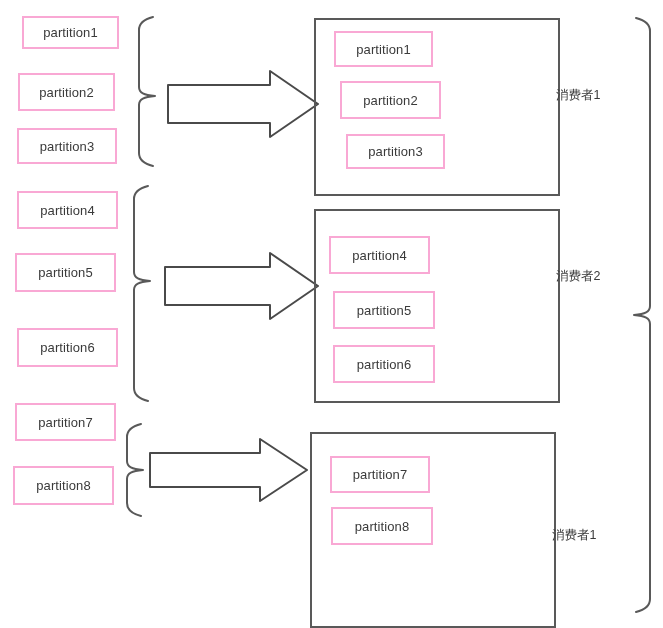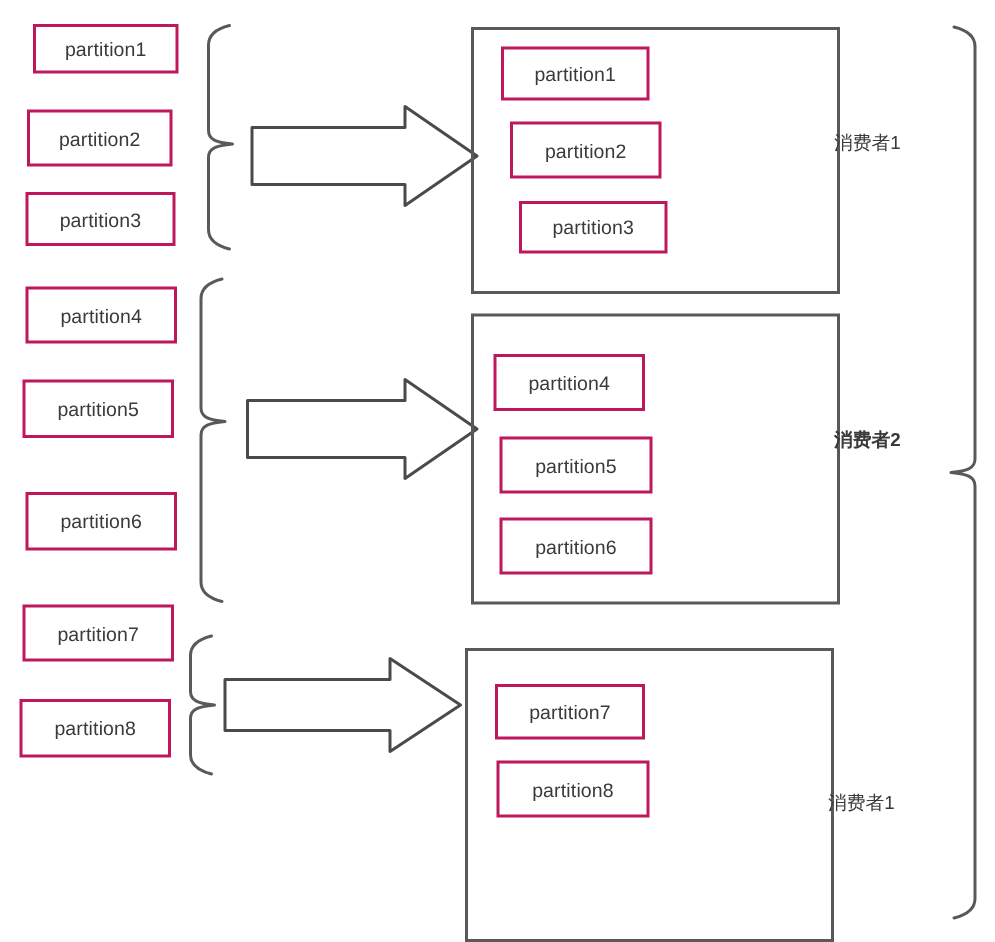--- a/index.html
+++ b/index.html
@@ -21,21 +21,21 @@
     position: absolute;
     left: 0;
     top: 0;
     width: 663px;
     height: 628px;
   }
   .part-box {
     position: absolute;
     box-sizing: border-box;
     background: #ffffff;
-    border: 2px solid #be185d;
+    border: 2px solid #f9a8d4;
     color: #3a3a3a;
     font-size: 13px;
     line-height: 1;
     display: flex;
     align-items: center;
     justify-content: center;
     letter-spacing: 0.1px;
   }
   .src-box { }
   .dst-box { }
@@ -101,21 +101,21 @@
       <div class="part-box dst-box" style="left: 334px; top: 31px; width: 99px; height: 36px;">
         <span>partition1</span>
       </div>
       <div class="part-box dst-box" style="left: 340px; top: 81px; width: 101px; height: 38px;">
         <span>partition2</span>
       </div>
       <div class="part-box dst-box" style="left: 346px; top: 134px; width: 99px; height: 35px;">
         <span>partition3</span>
       </div>
       <div class="consumer-container" style="left: 314px; top: 209px; width: 246px; height: 194px;"></div>
-      <div class="consumer-label" style="left: 556px; top: 287px; font-weight: bold;">消费者2</div>
+      <div class="consumer-label" style="left: 556px; top: 270px;">消费者2</div>
       <div class="part-box dst-box" style="left: 329px; top: 236px; width: 101px; height: 38px;">
         <span>partition4</span>
       </div>
       <div class="part-box dst-box" style="left: 333px; top: 291px; width: 102px; height: 38px;">
         <span>partition5</span>
       </div>
       <div class="part-box dst-box" style="left: 333px; top: 345px; width: 102px; height: 38px;">
         <span>partition6</span>
       </div>
       <div class="consumer-container" style="left: 310px; top: 432px; width: 246px; height: 196px;"></div>

